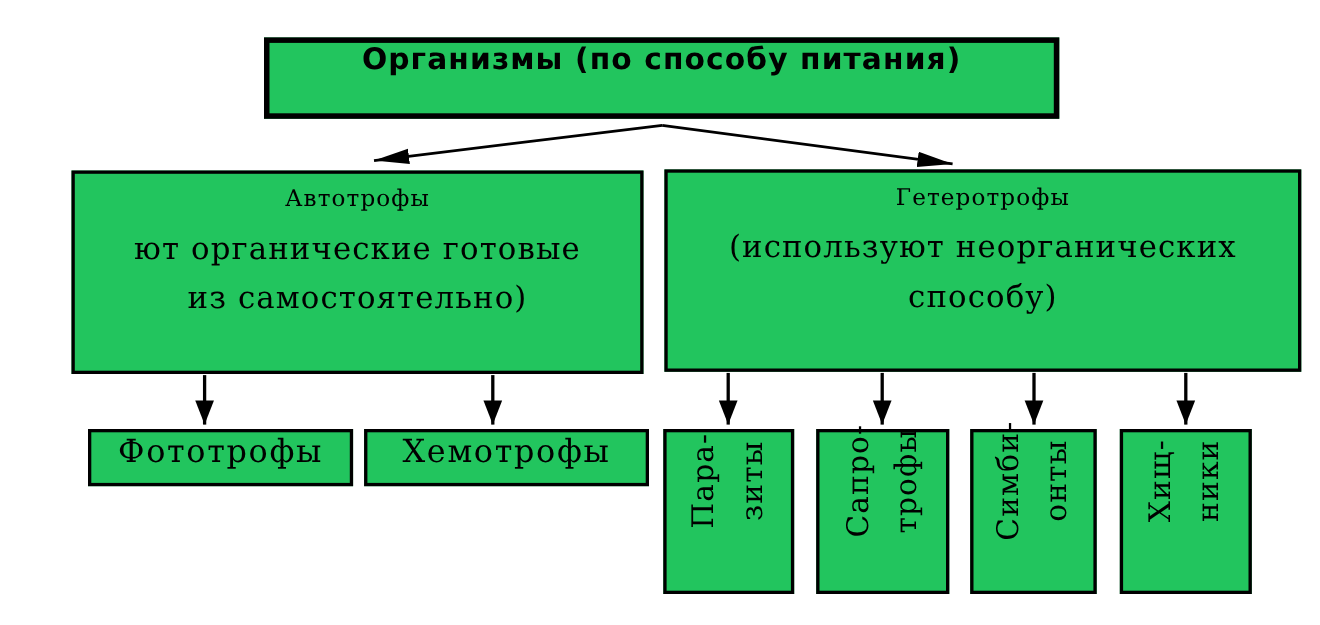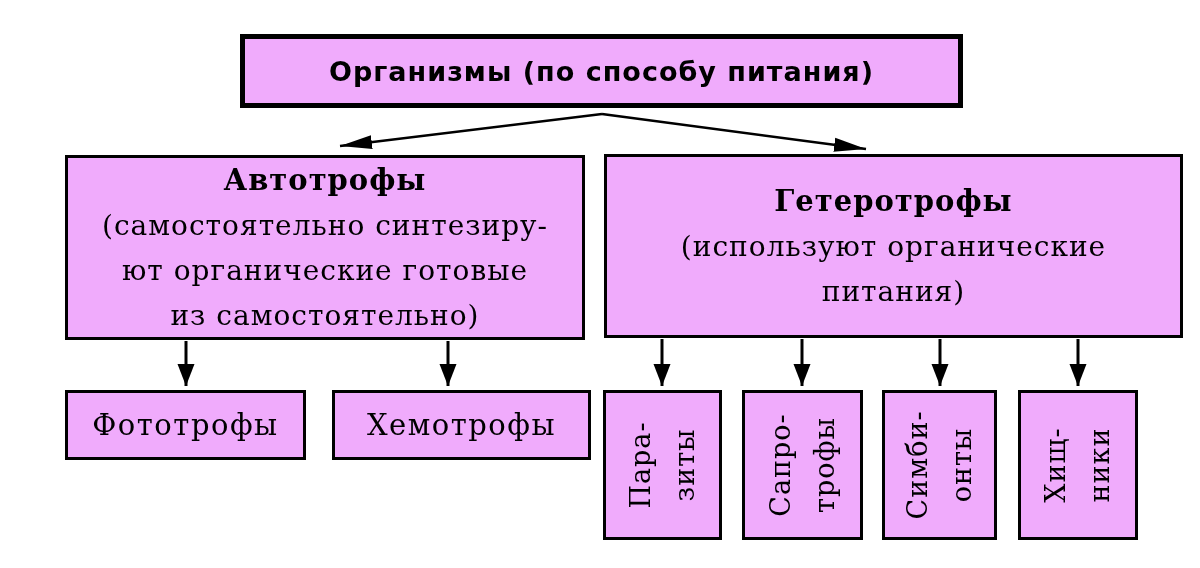--- a/index.html
+++ b/index.html
@@ -13,48 +13,49 @@
     overflow: hidden;
   }
   #arrows {
     position: absolute;
     left: 0; top: 0;
     pointer-events: none;
   }
   .box {
     position: absolute;
     box-sizing: border-box;
-    background: #f0abfc;
+    background: #22c55e;
     border: 3px solid #000000;
     display: flex;
     flex-direction: column;
     align-items: center;
-    justify-content: center;
+    justify-content: flex-start;
     text-align: center;
   }
   .root-box {
     left: 240px; top: 34px; width: 723px; height: 74px;
     border-width: 5px;
     font-family: "DejaVu Sans", "Liberation Sans", sans-serif;
     font-weight: bold;
     font-size: 27px;
     letter-spacing: 1px;
   }
   .group-box { font-size: 28px; letter-spacing: 1px; }
   .group-box .line { line-height: 45px; white-space: nowrap; }
-  .group-box .title { font-weight: bold; font-size: 29px; }
+  .group-box .title { font-weight: normal; font-size: 21px; }
   .autotrophs-box   { left: 65px;  top: 155px; width: 520px; height: 185px; }
   .heterotrophs-box { left: 604px; top: 154px; width: 579px; height: 184px; }
   .leaf-box {
-    top: 390px; height: 70px;
+    top: 390px; height: 52px;
     font-size: 29px;
     letter-spacing: 1.5px;
+    margin-left: 15px;
   }
   .phototrophs-box { left: 65px;  width: 241px; }
-  .chemotrophs-box { left: 332px; width: 259px; }
+  .chemotrophs-box { left: 316px; width: 259px; }
   .vleaf-box { top: 390px; height: 150px; }
   .vtext {
     transform: rotate(-90deg);
     white-space: nowrap;
     text-align: center;
     font-size: 27px;
     line-height: 44px;
     letter-spacing: 1px;
   }
   .parasites-box   { left: 603px;  width: 119px; }
@@ -85,29 +86,28 @@
     <line x1="940" y1="339" x2="940" y2="386" stroke="#000000" stroke-width="3" marker-end="url(#ah-down)"></line>
     <line x1="1078" y1="339" x2="1078" y2="386" stroke="#000000" stroke-width="3" marker-end="url(#ah-down)"></line>
   </svg>
 
   <div class="box root-box">
     <div class="line">Организмы (по способу питания)</div>
   </div>
 
   <div class="box group-box autotrophs-box">
     <div class="line title">Автотрофы</div>
-    <div class="line">(самостоятельно синтезиру-</div>
     <div class="line">ют органические готовые</div>
     <div class="line">из самостоятельно)</div>
   </div>
 
   <div class="box group-box heterotrophs-box">
     <div class="line title">Гетеротрофы</div>
-    <div class="line">(используют органические</div>
-    <div class="line">питания)</div>
+    <div class="line">(используют неорганических</div>
+    <div class="line">способу)</div>
   </div>
 
   <div class="box leaf-box phototrophs-box">
     <div>Фототрофы</div>
   </div>
 
   <div class="box leaf-box chemotrophs-box">
     <div>Хемотрофы</div>
   </div>
 

